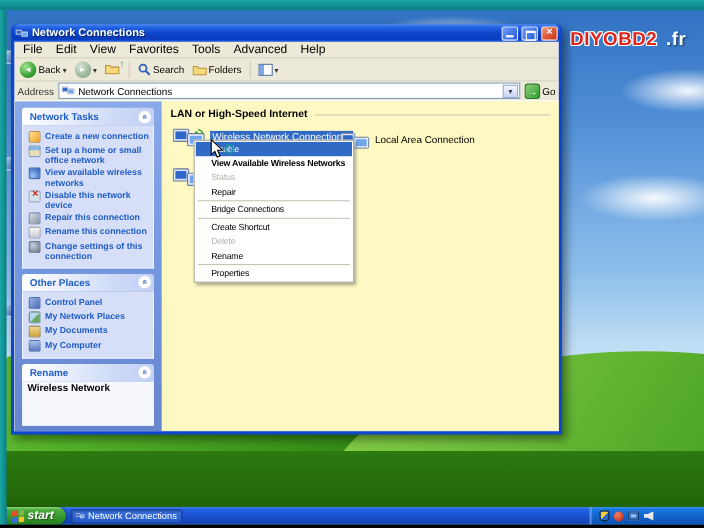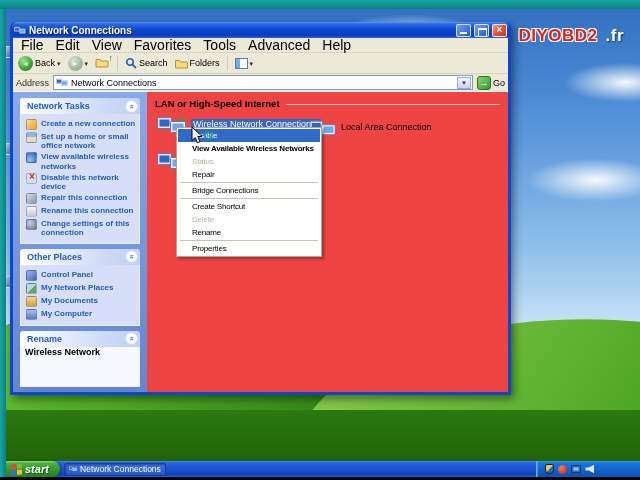--- a/index.html
+++ b/index.html
@@ -42,21 +42,21 @@
     text-shadow:1px 1px 1px rgba(0,0,0,.5); }
   .cap-btn { width:15px; height:13px; border-radius:2px; border:1px solid rgba(255,255,255,.8);
     display:flex; align-items:center; justify-content:center; color:#fff; font-size:9px; font-weight:bold; position:relative; }
   .cap-min,.cap-max { background:linear-gradient(135deg,#70a0f8,#2358d8); }
   .cap-close { background:linear-gradient(135deg,#f2a08c,#e25a3a 45%,#c03a1a); }
   .glyph-min::before { content:""; position:absolute; left:3px; bottom:2px; width:7px; height:2px; background:#fff; }
   .glyph-max::before { content:""; position:absolute; left:3px; top:3px; width:7px; height:6px; border:1px solid #fff; border-top-width:2px; }
   .glyph-close::before { content:"×"; font-size:10px; line-height:1; }
   .win-inner { background:#ece9d8; height:354px; display:flex; flex-direction:column; overflow:hidden; }
   .menubar { height:15px; display:flex; align-items:center; border-bottom:1px solid #d8d4c4; padding:0 2px; flex:none; }
-  .menu-item { font-size:14px; padding:0 6px; color:#000; }
+  .menu-item { font-size:11px; padding:0 6px; color:#000; }
   .toolbar { height:21px; display:flex; align-items:center; gap:3px; padding:0 3px; border-bottom:1px solid #d8d4c4; flex:none; font-size:9px; }
   .tool-btn { display:flex; align-items:center; gap:2px; padding:0 2px; height:34px; }
   .nav-circle { width:15px; height:15px; border-radius:50%; flex:none;
     background:radial-gradient(circle at 35% 30%,#9fe38c,#3aa334 60%,#1e7a1e);
     display:flex; align-items:center; justify-content:center; color:#fff; }
   .nav-circle.disabled { background:radial-gradient(circle at 35% 30%,#d8e4d4,#9fb89c 60%,#87a084); }
   .glyph-back::before { content:"◄"; font-size:7px; }
   .glyph-fwd::before { content:"►"; font-size:7px; }
   .drop::before { content:"▾"; font-size:7px; color:#333; }
   .tool-sep { width:1px; height:15px; background:#cfcbbc; margin:0 2px; }
@@ -67,21 +67,21 @@
   .addr-label { color:#333; }
   .addr-combo { flex:1; height:15px; background:#fff; border:1px solid #7f9db9; display:flex; align-items:center; gap:3px; padding:0 1px 0 2px; }
   .addr-text { flex:1; font-size:9px; white-space:nowrap; overflow:hidden; }
   .addr-drop { width:14px; height:12px; background:linear-gradient(180deg,#f2f6ff,#c8d4f0); border:1px solid #98a8c8;
     display:flex; align-items:center; justify-content:center; }
   .go-btn { display:flex; align-items:center; gap:2px; }
   .go-ico { width:14px; height:14px; border-radius:3px; border:1px solid #1e7a1e; color:#fff;
     background:linear-gradient(135deg,#8fd07c,#2f9b2b); display:flex; align-items:center; justify-content:center; font-size:9px; }
   .go-ico::before { content:"→"; }
   
-  .content { flex:1; display:flex; background:#ef4444; overflow:hidden; position:relative; }
+  .content { flex:1; display:flex; background:#fef9c3; overflow:hidden; position:relative; }
   .sidebar { width:134px; flex:none; padding:6px 7px 0; overflow:hidden;
     background:linear-gradient(180deg,#8aa9ea 0%,#7395dd 55%,#6784cf 100%); }
   .panel { margin-bottom:5px; }
   .panel-header { height:16px; display:flex; align-items:center; padding:0 2px 0 7px;
     border-radius:3px 3px 0 0; background:linear-gradient(90deg,#ffffff,#cbd8f6 75%,#c2d0f4); }
   .panel-title { color:#215dc6; font-weight:bold; font-size:9px; flex:1; }
   .chev { width:13px; height:13px; border-radius:50%; background:#fff; border:1px solid #d0d8f0;
     display:flex; align-items:center; justify-content:center; }
   .chev-g { display:inline-block; transform:rotate(-90deg); font-size:8px; font-weight:bold; color:#4a6fd0; font-style:normal; }
   .chev-g::before { content:"»"; }

